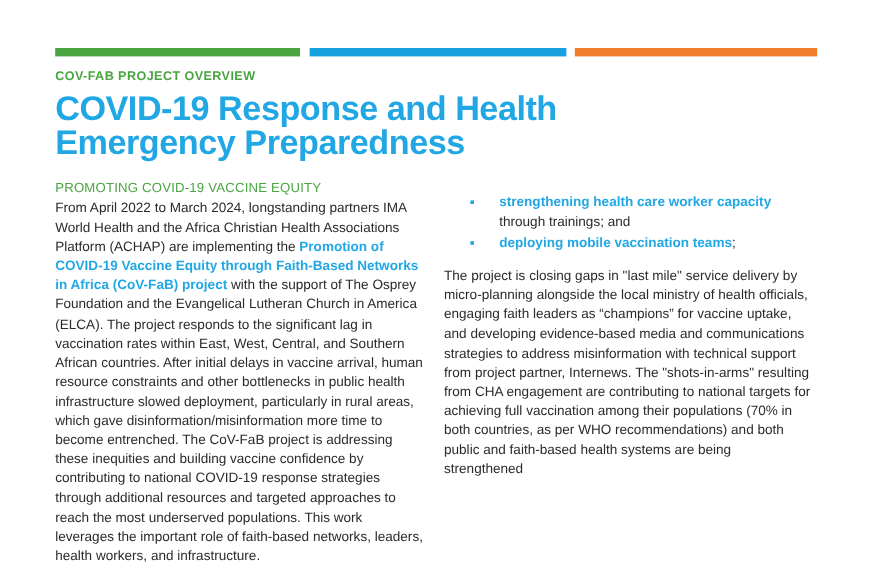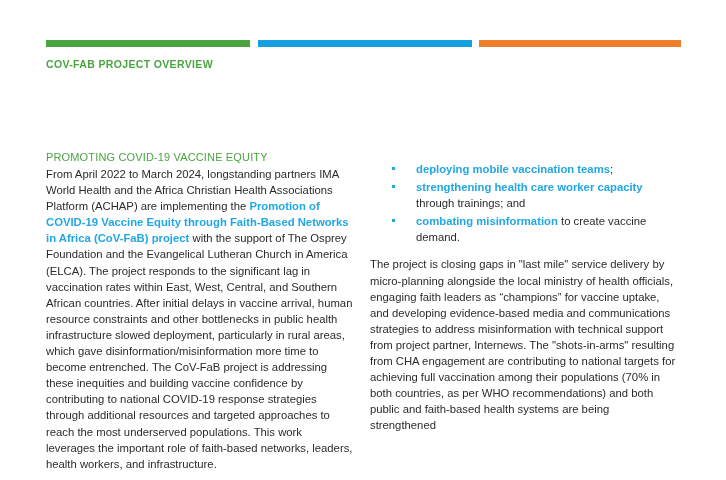--- a/index.html
+++ b/index.html
@@ -129,40 +129,41 @@
 <div class="page">
 
   <div class="rules">
     <div class="rule rule-green"></div>
     <div class="rule rule-blue"></div>
     <div class="rule rule-orange"></div>
   </div>
 
   <div class="masthead">
     <div class="eyebrow">COV-FAB PROJECT OVERVIEW</div>
+    <h1 class="doc-title">
+      <span class="title-line">COVID-19 Response and Health</span>
+      <span class="title-line">Emergency Preparedness</span>
+    </h1>
   </div>
 
   <div class="columns">
 
     <div class="col col-left">
       <div class="section-head">PROMOTING COVID-19 VACCINE EQUITY</div>
       <p class="para"><span>From April 2022 to March 2024, longstanding partners IMA World Health and the Africa Christian Health Associations Platform (ACHAP) are implementing the </span><span class="hl">Promotion of COVID-19 Vaccine Equity through Faith-Based Networks in Africa (CoV-FaB) project</span><span> with the support of The Osprey Foundation and the Evangelical Lutheran Church in America (ELCA). The project responds to the significant lag in vaccination rates within East, West, Central, and Southern African countries.  After initial delays in vaccine arrival, human resource constraints and other bottlenecks in public health infrastructure slowed deployment, particularly in rural areas, which gave disinformation/misinformation more time to become entrenched. The CoV-FaB project is addressing these inequities and building vaccine confidence by contributing to national COVID-19 response strategies through additional resources and targeted approaches to reach the most underserved populations. This work leverages the important role of faith-based networks, leaders, health workers, and infrastructure.</span></p>
     </div>
 
     <div class="col col-right">
 
       <ul class="bullets">
         <li>
-          <span class="dot"></span><span class="hl">deploying mobile vaccination teams</span><span>;</span>
-        </li>
-        <li>
           <span class="dot"></span><span class="hl">strengthening health care worker capacity</span><span> through trainings; and</span>
         </li>
         <li>
-          <span class="dot"></span><span class="hl">combating misinformation</span><span> to create vaccine demand.</span>
+          <span class="dot"></span><span class="hl">deploying mobile vaccination teams</span><span>;</span>
         </li>
       </ul>
 
       <p class="para">The project is closing gaps in "last  mile" service delivery by micro-planning alongside the local ministry of health officials, engaging faith leaders as “champions” for vaccine uptake, and developing evidence-based media and communications strategies to address misinformation with technical support from project partner, Internews. The "shots-in-arms" resulting from CHA engagement are contributing to national targets for achieving full vaccination among their populations (70% in both countries, as per WHO recommendations) and both public and faith-based health systems are being strengthened</p>
     </div>
 
   </div>
 
 </div>
 

